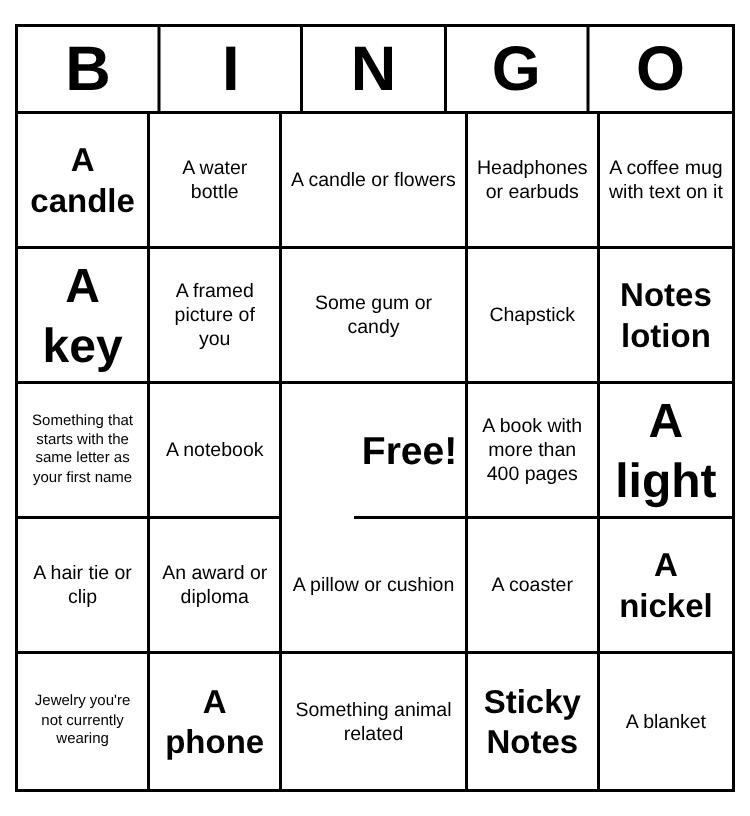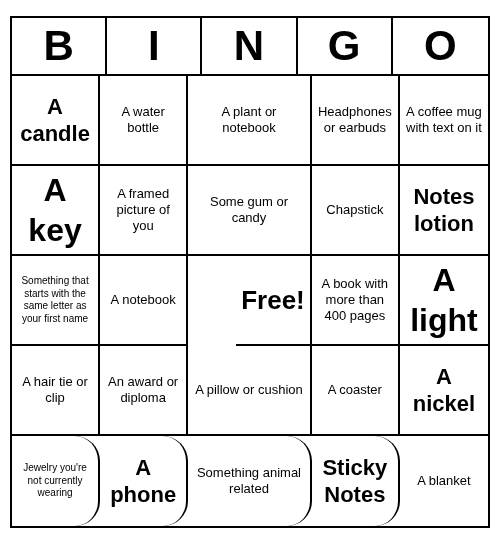--- a/index.html
+++ b/index.html
@@ -46,21 +46,20 @@
       text-align: center;
       padding: 4px 5px;
       font-size: 13px;
       line-height: 1.25;
     }
     .bingo-cell:nth-child(5n) {
       border-right: none;
     }
     .bingo-cell:nth-child(n+21) {
       border-bottom: none;
-      border-radius: 25px;
     }
     .bingo-cell.large-text {
       font-size: 22px;
       font-weight: bold;
     }
     .bingo-cell.xl-text {
       font-size: 32px;
       font-weight: bold;
     }
     .bingo-cell.free {
@@ -80,21 +79,21 @@
   <div class="bingo-header">
   <div class="bingo-header-cell">B</div>
       <div class="bingo-header-cell">I</div>
       <div class="bingo-header-cell">N</div>
       <div class="bingo-header-cell">G</div>
       <div class="bingo-header-cell">O</div>
     </div>
   <div class="bingo-grid">
   <div class="bingo-cell large-text">A candle</div>
       <div class="bingo-cell">A water bottle</div>
-      <div class="bingo-cell">A plant or notebook</div>
+      <div class="bingo-cell">A candle or flowers</div>
       <div class="bingo-cell">Headphones or earbuds</div>
       <div class="bingo-cell">A coffee mug with text on it</div>
       <div class="bingo-cell xl-text">A key</div>
       <div class="bingo-cell">A framed picture of you</div>
       <div class="bingo-cell">Some gum or candy</div>
       <div class="bingo-cell">Chapstick</div>
       <div class="bingo-cell large-text">Notes lotion</div>
       <div class="bingo-cell" style="font-size: 10px;">Something that starts with the same letter as your first name</div>
       <div class="bingo-cell">A notebook</div>
       <div class="bingo-cell free">Free!</div>

